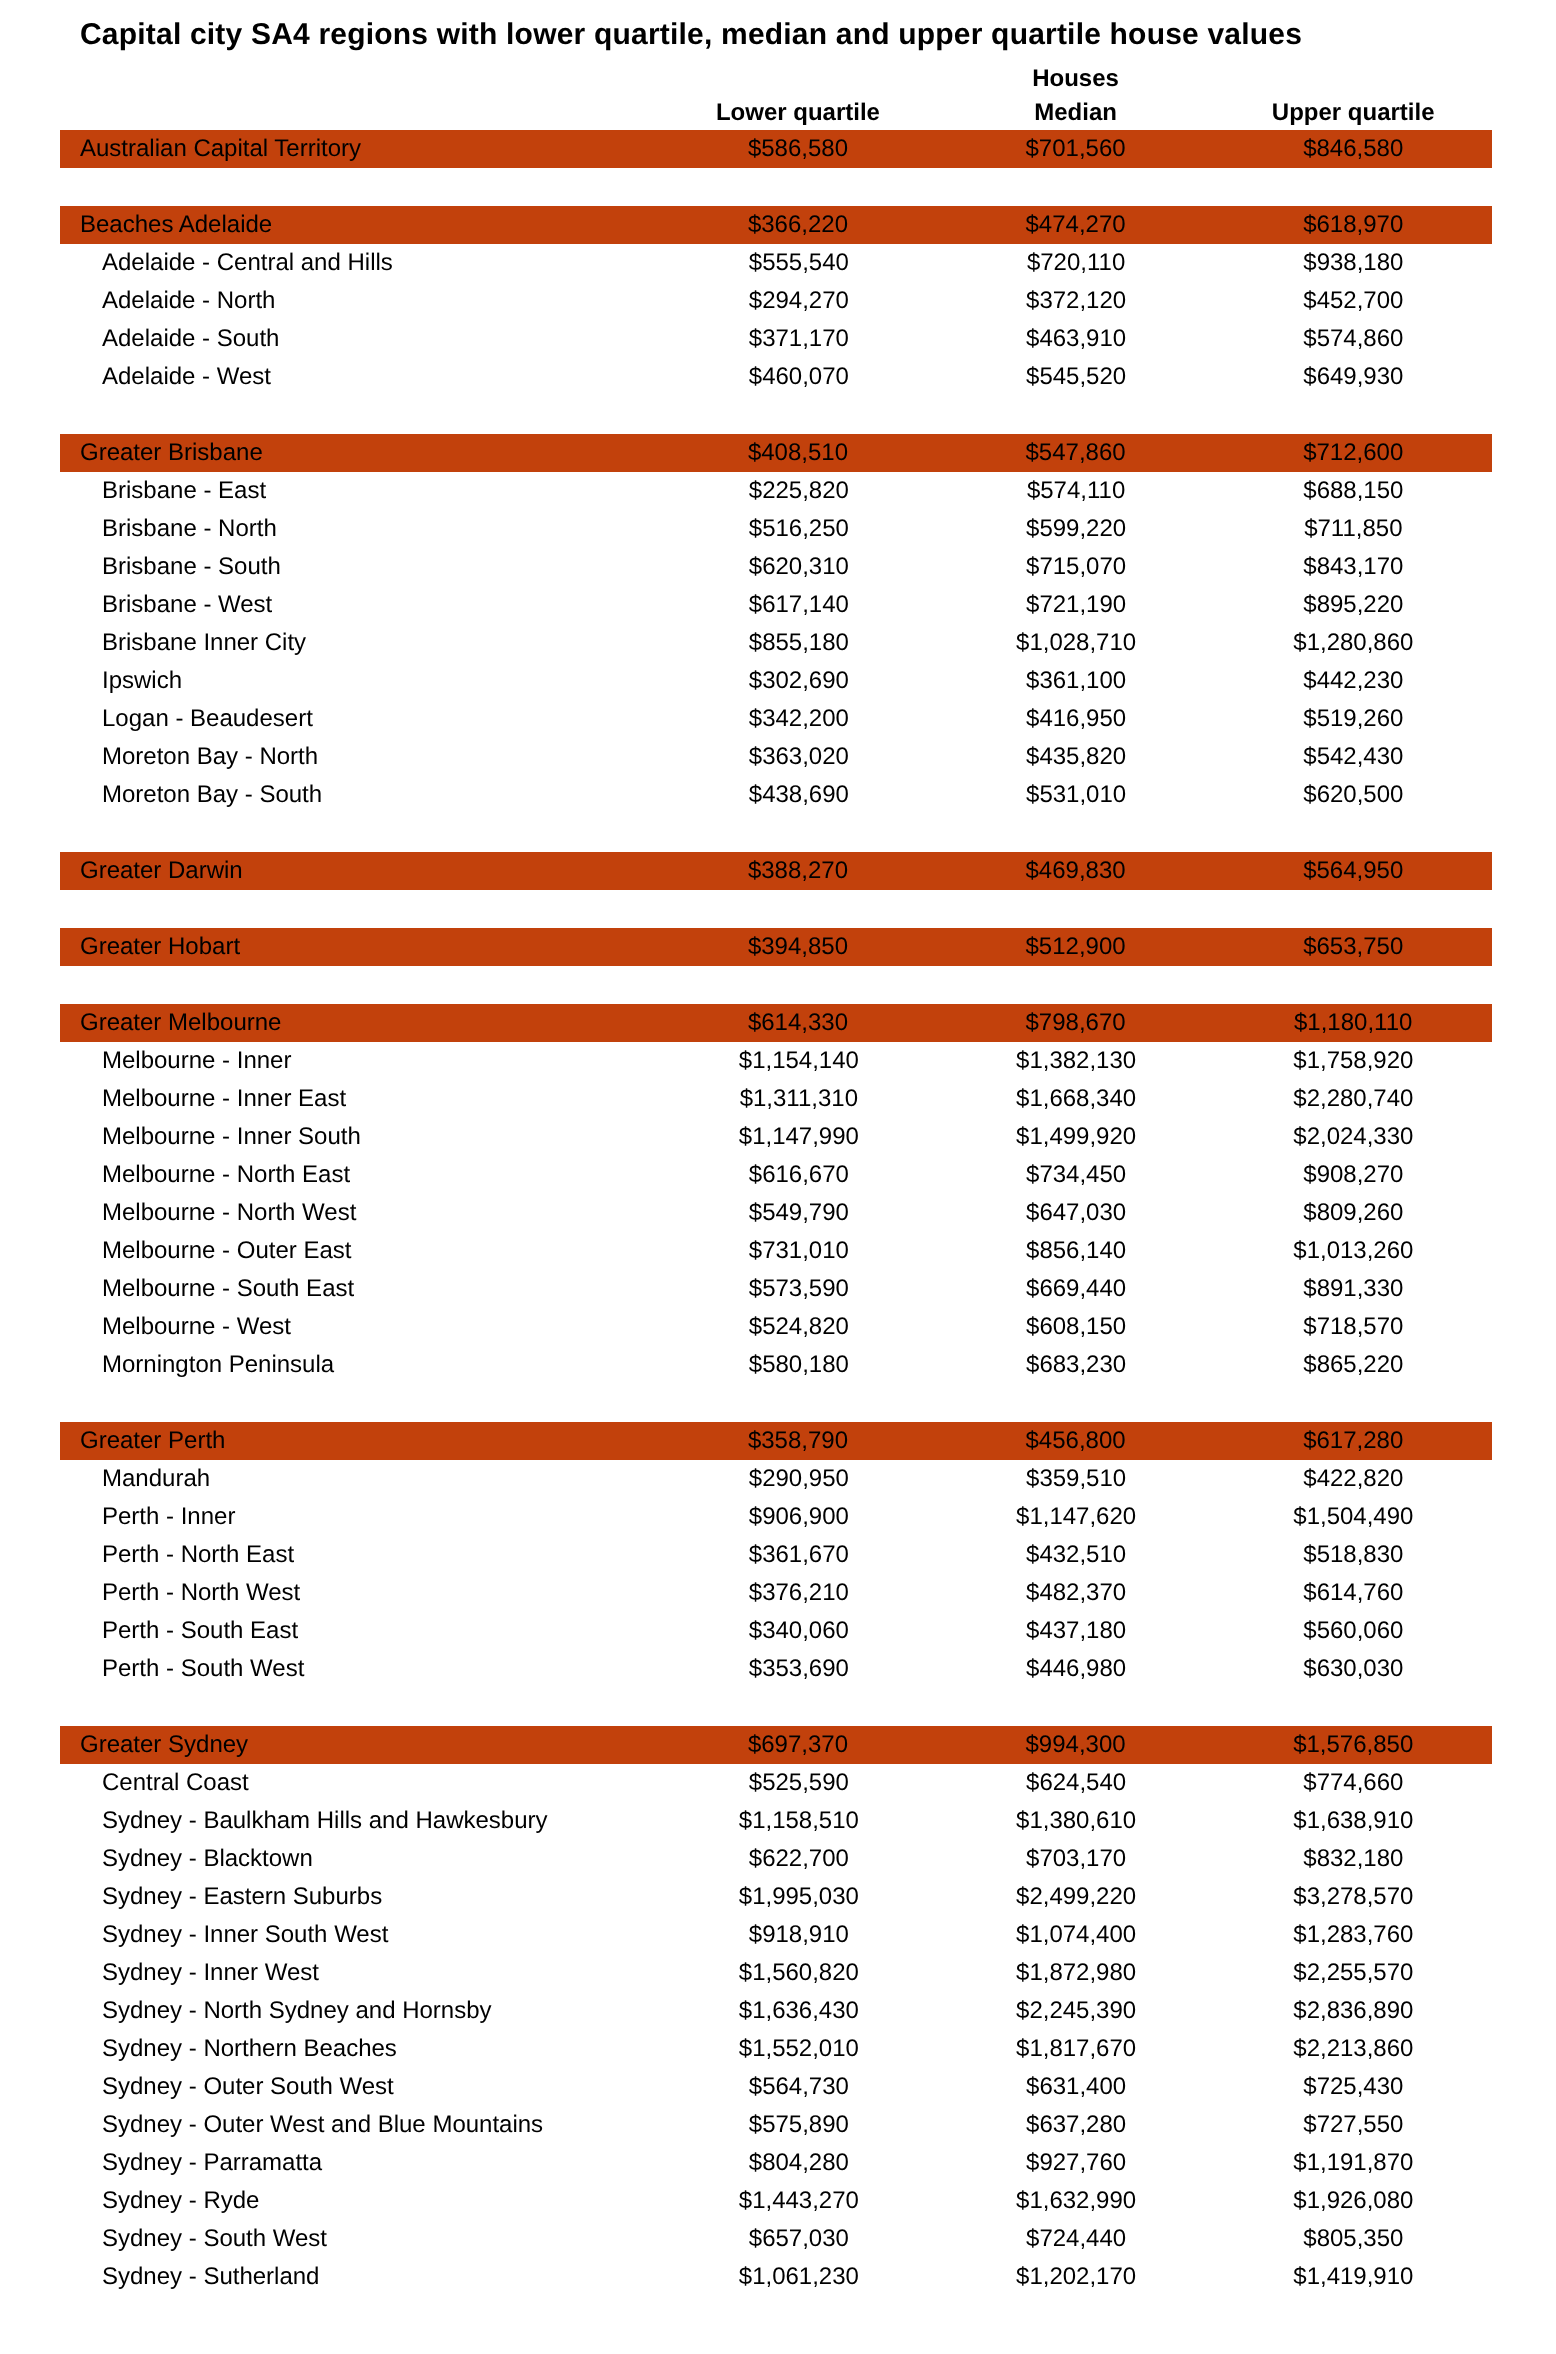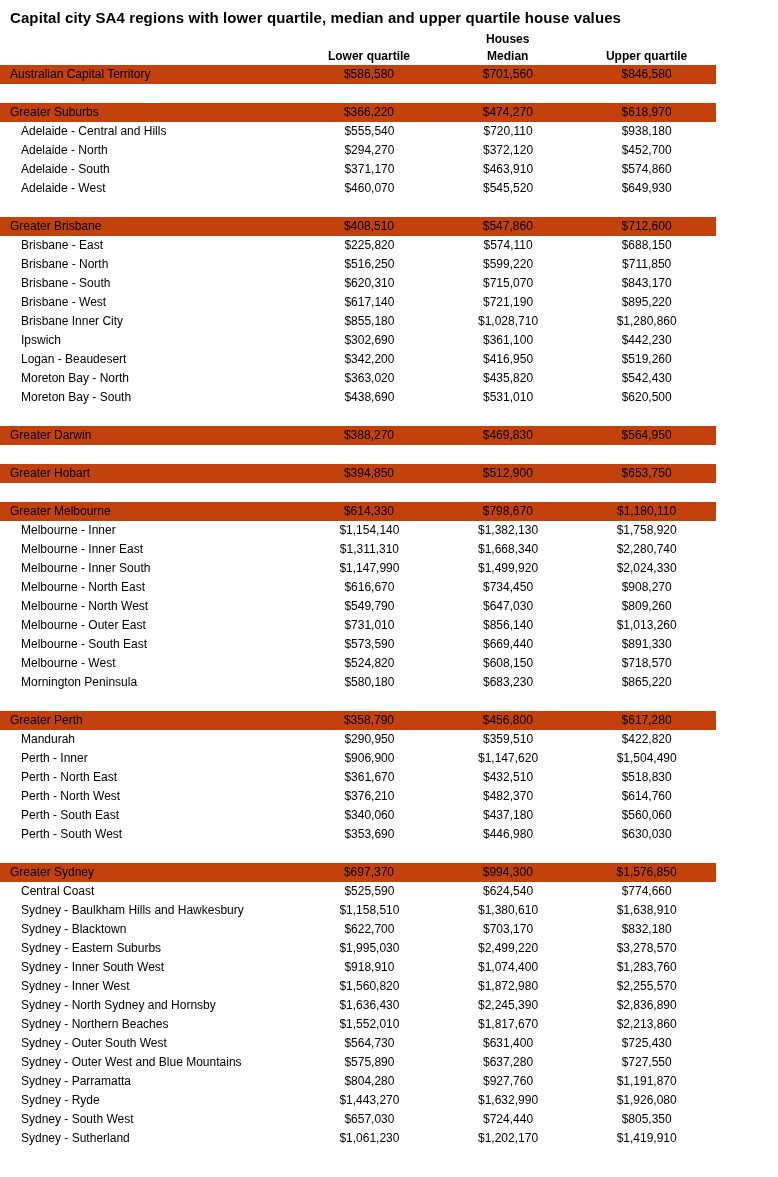--- a/index.html
+++ b/index.html
@@ -7,20 +7,21 @@
     width: 778px;
     background: #ffffff;
     font-family: "Liberation Sans", sans-serif;
     color: #000000;
   }
   .page {
     width: 778px;
     height: 1177px;
     overflow: hidden;
     background: #ffffff;
+    padding-left: 30px;
   }
   .title {
     font-size: 15px;
     font-weight: bold;
     padding: 9px 0 0 10px;
     letter-spacing: 0.1px;
     white-space: nowrap;
   }
   .table {
     margin-top: 5px;
@@ -72,21 +73,21 @@
 
     <div>
         <div class="row group">
           <div class="cell col-name">Australian Capital Territory</div>
           <div class="cell col-val">$586,580</div>
           <div class="cell col-val">$701,560</div>
           <div class="cell col-val">$846,580</div>
         </div>
         <div class="gap"></div>
         <div class="row group">
-          <div class="cell col-name">Greater Suburbs</div>
+          <div class="cell col-name">Beaches Adelaide</div>
           <div class="cell col-val">$366,220</div>
           <div class="cell col-val">$474,270</div>
           <div class="cell col-val">$618,970</div>
         </div>
         <div class="row sub">
           <div class="cell col-name">Adelaide - Central and Hills</div>
           <div class="cell col-val">$555,540</div>
           <div class="cell col-val">$720,110</div>
           <div class="cell col-val">$938,180</div>
         </div>

